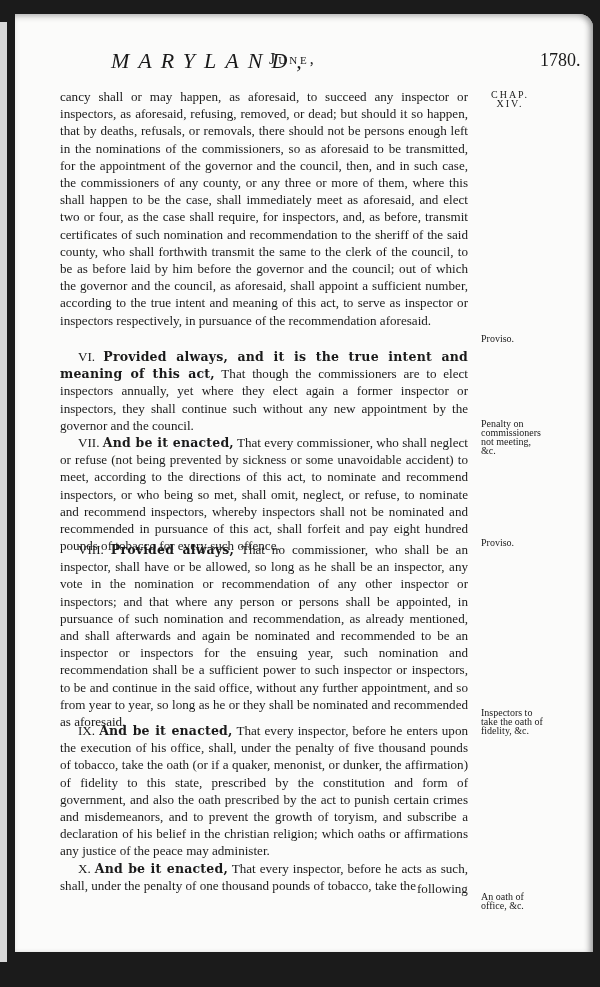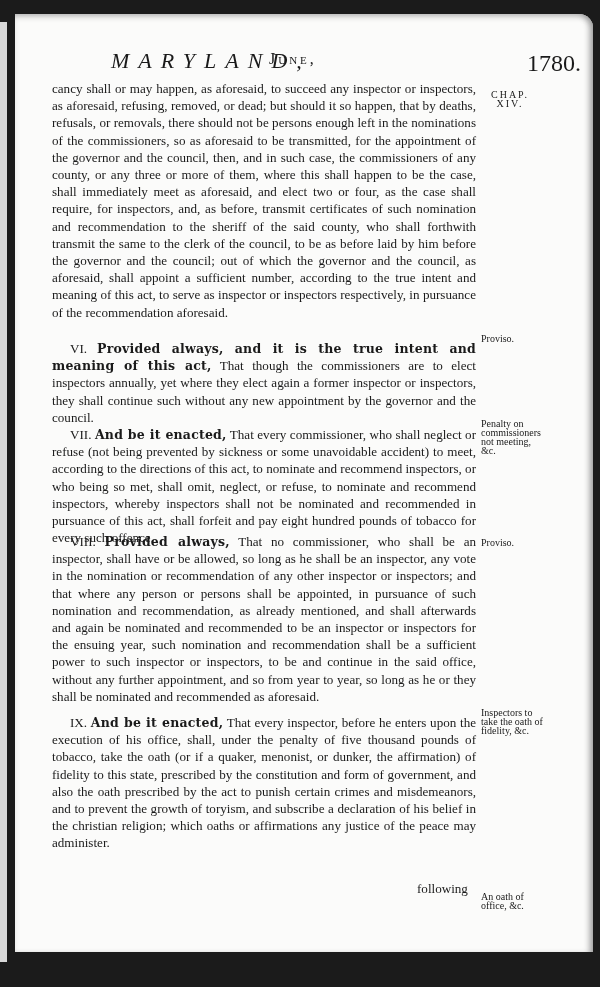--- a/index.html
+++ b/index.html
@@ -4,23 +4,23 @@
 <style>
   html, body { margin:0; padding:0; }
   body { width:600px; height:987px; background:#1b1b1b; position:relative; overflow:hidden;
          font-family:"Liberation Serif","DejaVu Serif",serif; color:#1a1a1a; }
   .left-strip { position:absolute; left:0; top:22px; width:7px; height:940px; background:#d8d8d8; }
   .page { position:absolute; left:15px; top:14px; width:578px; height:938px; background:#fbfbfa;
           border-top-right-radius:14px; box-shadow: inset -6px 0 6px -3px #9a9a9a, inset 0 5px 6px -3px #b5b5b5; }
   .header { position:absolute; top:34px; left:0; width:100%; height:30px; }
   .hdr-title { position:absolute; left:96px; top:0; font-style:italic; font-size:22px; letter-spacing:9px;text-align:center; }
   .hdr-month { position:absolute; left:254px; top:2px; font-size:16px; letter-spacing:3px; font-variant:small-caps; }
-  .hdr-year { position:absolute; left:512px; top:2px; font-size:24px; }
+  .hdr-year { position:absolute; left:525px; top:2px; font-size:18px; }
   .body-col { position:absolute; left:33px; width:432px; font-size:13.1px; line-height:17.2px; text-align:justify; }
-  .body-col p { margin:4px; }
+  .body-col p { margin:12px; }
   .para-first { text-indent:0; }
   .sec { text-indent:18px; }
   .blk { font-family:"DejaVu Serif",serif; font-weight:bold; font-size:12.5px; letter-spacing:0.2px; }
   .margin-note { position:absolute; left:466px; width:62px; font-size:10px; line-height:9px; }
   .chap { position:absolute; left:476px; top:76px; font-size:10px; letter-spacing:2px; text-align:center; line-height:9px; }
   .catch { position:absolute; left:402px; top:914px; font-size:13.1px;font-family:Liberation Serif, serif; }
 </style>
 </head>
 <body>
 
@@ -68,16 +68,22 @@
   <div class="margin-note" style="top:524px;">Proviso.</div>
 
   <div class="body-col" style="top:696px;">
     <p class="sec">
       <span>IX.</span>
       <span class="blk">And be it enacted,</span><span> That every inspector, before he enters upon the execution of his office, shall, under the penalty of five thousand pounds of tobacco, take the oath (or if a quaker, menonist, or dunker, the affirmation) of fidelity to this state, prescribed by the constitution and form of government, and also the oath prescribed by the act to punish certain crimes and misdemeanors, and to prevent the growth of toryism, and subscribe a declaration of his belief in the christian religion; which oaths or affirmations any justice of the peace may administer.</span>
     </p>
   </div>
   <div class="margin-note" style="top:694px;">Inspectors to take the oath of fidelity, &amp;c.</div>
 
+  <div class="body-col" style="top:834px;">
+    <p class="sec">
+      <span>X.</span>
+      <span class="blk">And be it enacted,</span><span> That every inspector, before he acts as such, shall, under the penalty of one thousand pounds of tobacco, take the</span>
+    </p>
+  </div>
   <div class="margin-note" style="top:832px;margin-top:46px;">An oath of office, &amp;c.</div>
 
   <div class="catch" style="top:867px;">following</div>
 </div>
 
 </body></html>

